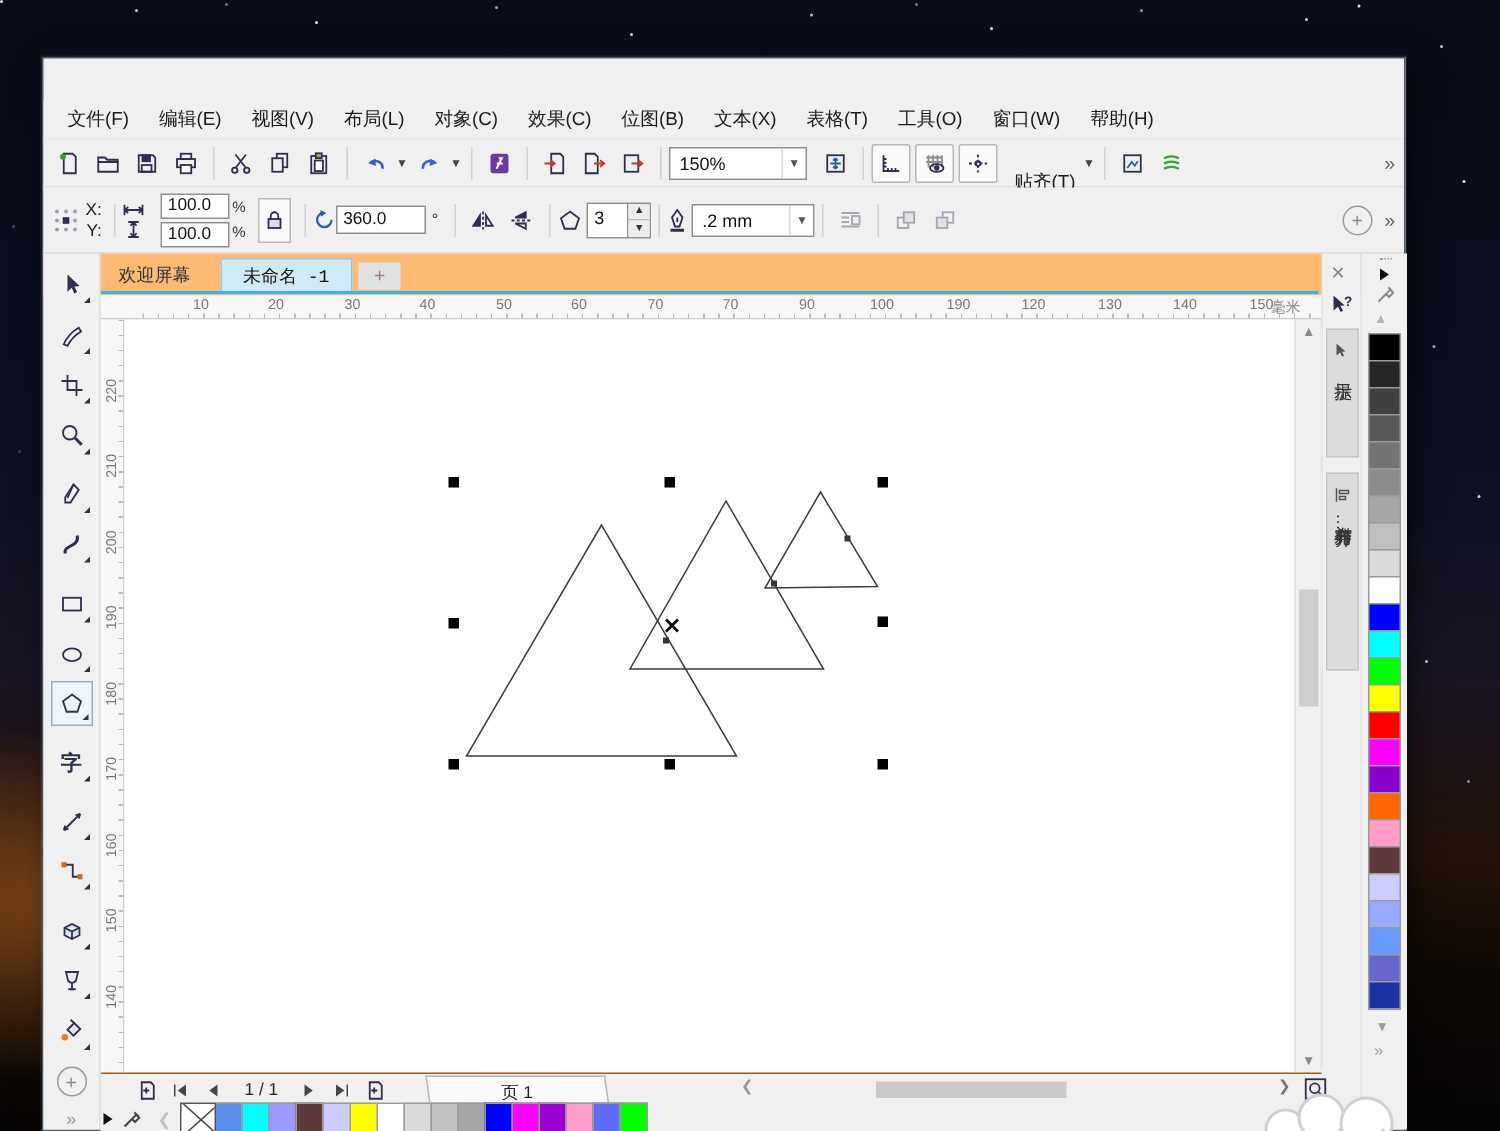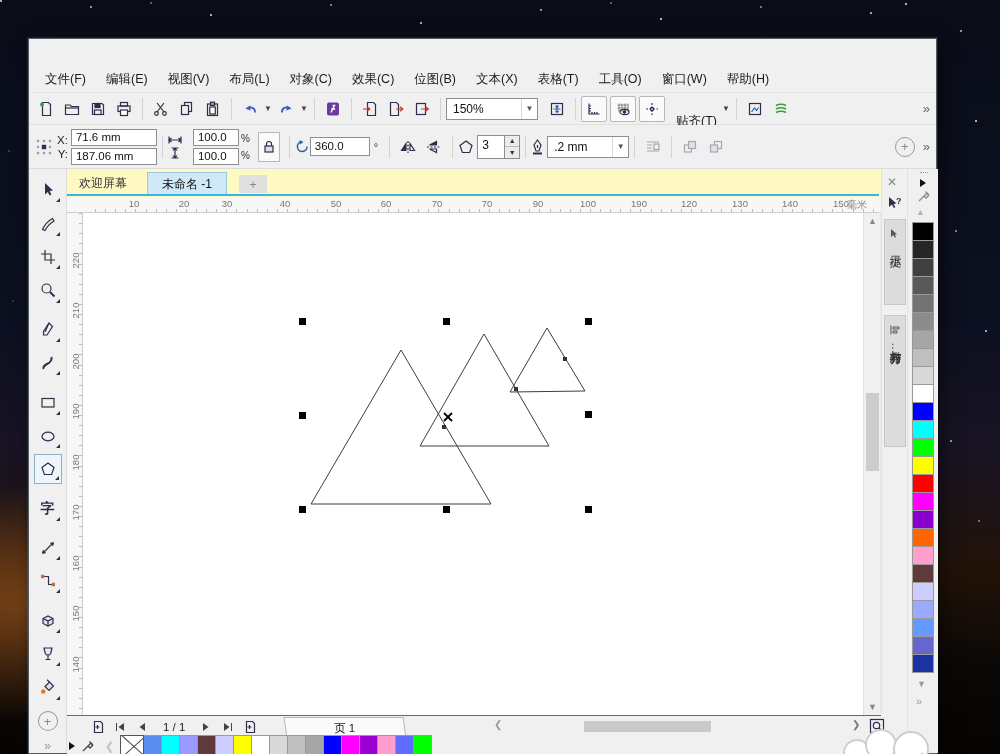--- a/index.html
+++ b/index.html
@@ -69,21 +69,21 @@
   .deg{ font-size:11px; color:#333; margin:0 6px 0 4px;}
   .spinbox{ display:flex; height:24px; border:1px solid #8f8f8f; background:#fff; }
   .spinval{ width:26px; font-size:12px; color:#111; padding:2px 4px; }
   .spinarrows{ width:15px; border-left:1px solid #8f8f8f; display:flex; flex-direction:column; }
   .spinarrows span{ flex:1; display:flex; align-items:center; justify-content:center; font-size:7px; color:#333; background:#ececec;}
   .spinarrows span:first-child{ border-bottom:1px solid #bbb; }
   .gray{ opacity:.38; }
   .pluscircle{ width:20px; height:20px; border:1px solid #9a9a9a; border-radius:50%; color:#8a8a8a; font-size:13px; display:flex; align-items:center; justify-content:center; }
 
   
-  .tabsrow{ position:absolute; left:0; top:130px; right:0; height:28px; background:#fef9c3; }
+  .tabsrow{ position:absolute; left:0; top:130px; right:0; height:28px; background:#fdba74;font-family:Liberation Mono, monospace; }
   .tabsrow .blueline{ position:absolute; left:8px; right:57px; bottom:1px; height:2px; background:#35b5ea; }
   .dtab{ position:absolute; top:3px; height:23px; font-size:12px; color:#333; display:flex; align-items:center; padding:0 14px; }
   .dtab.welcome{ left:36px; }
   .dtab.active{ left:118px; background:#cfe9f8; border:1px solid #9fc6dd; border-bottom:none; color:#111; }
   .dtab.addtab{ left:210px; width:24px; justify-content:center; background:#e0e0e0; color:#888; font-size:13px; top:6px; height:18px; }
 
   
   .main{ position:absolute; left:38px; top:158px; width:814px; height:518px; background:#e9e9e9; }
 
   
@@ -329,24 +329,20 @@
           <circle cx="3" cy="15" r="1.3"></circle>
           <circle cx="9" cy="15" r="1.3"></circle>
           <circle cx="15" cy="15" r="1.3"></circle>
         </g>
         <rect x="6.8" y="6.8" width="4.4" height="4.4" fill="#2e2e4d"></rect>
       </svg>
     <div class="plabelcol">
       <span>X:</span>
       <span>Y:</span>
     </div>
-    <div class="pfieldcol">
-      <div class="pfield">71.6 mm</div>
-      <div class="pfield">187.06 mm</div>
-    </div>
     <div class="tsep"></div>
     <div class="plabelcol">
       <svg width="14" height="10" class="ic">
           <path d="M1 5 h12 M1 5 l2.5-2 M1 5 l2.5 2 M13 5 l-2.5-2 M13 5 l-2.5 2 M1 1.5 v7 M13 1.5 v7"></path>
         </svg>
       <svg width="14" height="12" class="ic">
           <path d="M7 1 v10 M7 1 l-2 2.5 M7 1 l2 2.5 M7 11 l-2-2.5 M7 11 l2-2.5 M3.5 1 h7 M3.5 11 h7"></path>
         </svg>
     </div>
     <div style="width:8px"></div>
@@ -439,21 +435,21 @@
     <div class="dtab addtab">+</div>
     <div class="blueline"></div>
   </div>
 
   <div class="main"></div>
 
   <div class="rulercorner"></div>
   <div class="hruler">
     <span class="hlab" style="left:67px">10</span>
     <span class="hlab" style="left:117px">20</span>
-    <span class="hlab" style="left:160px">30</span>
+    <span class="hlab" style="left:168px">30</span>
     <span class="hlab" style="left:218px">40</span>
     <span class="hlab" style="left:269px">50</span>
     <span class="hlab" style="left:319px">60</span>
     <span class="hlab" style="left:370px">70</span>
     <span class="hlab" style="left:420px">70</span>
     <span class="hlab" style="left:471px">90</span>
     <span class="hlab" style="left:521px">100</span>
     <span class="hlab" style="left:572px">190</span>
     <span class="hlab" style="left:622px">120</span>
     <span class="hlab" style="left:673px">130</span>

